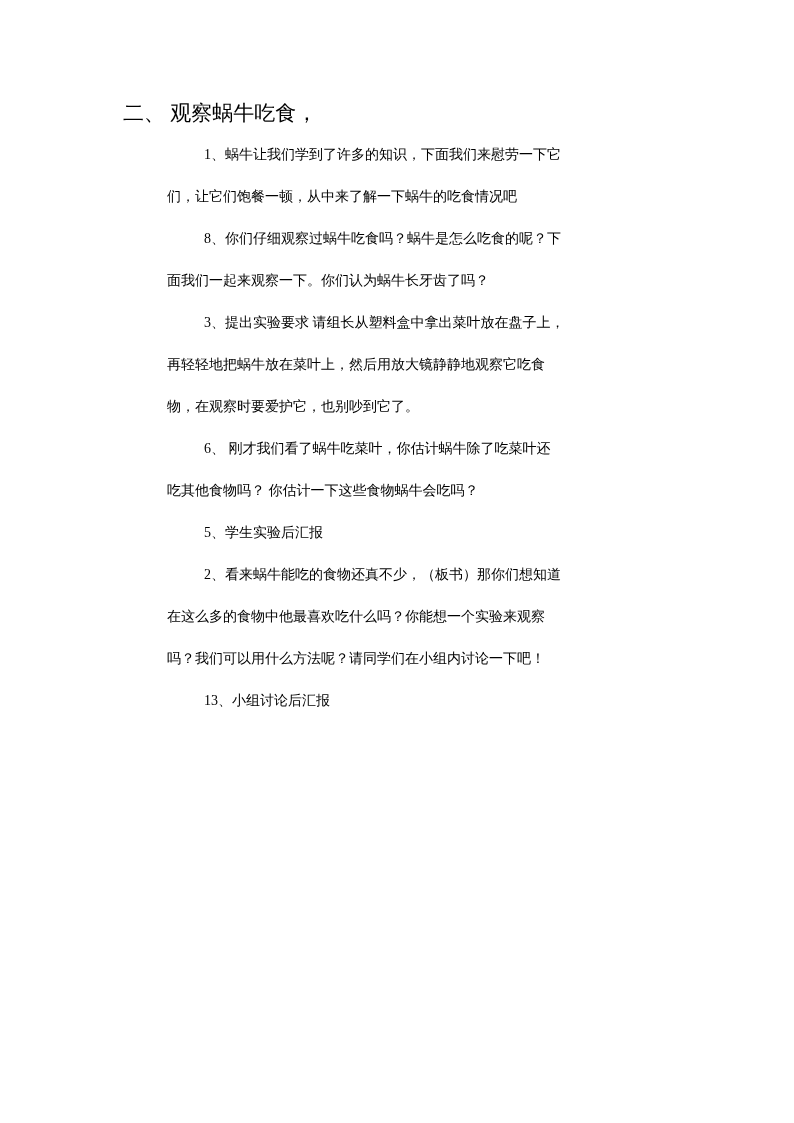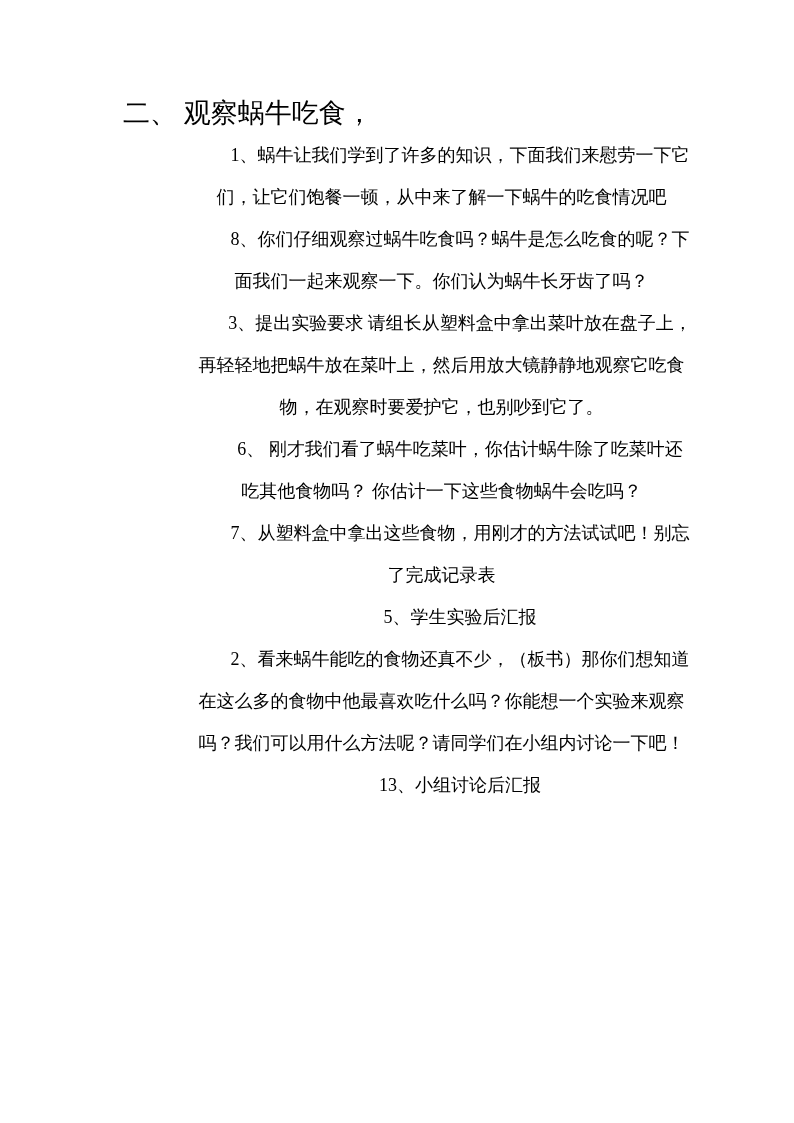--- a/index.html
+++ b/index.html
@@ -6,50 +6,47 @@
   .page {
     position: relative;
     width: 794px;
     height: 1123px;
     margin: 0 auto;
     background: #ffffff;
     box-sizing: border-box;
     padding: 92px 78px 0 123px;
     overflow: hidden;
     font-family: "Liberation Serif", "DejaVu Serif", serif;
-    font-size: 18px;
+    font-size: 14px;
     line-height: 42px;
     color: #000000;
   }
   .heading {
     margin: 0;
     white-space: pre;
     font-weight: normal;
   }
   .para {
     margin: 0 0 0 44px;
     text-indent: 37px;
     white-space: pre;
-    text-align: center;
   }
 </style>
 </head>
 <body>
 
 <div class="page">
   <h2 class="heading">二、 观察蜗牛吃食，</h2>
   <p class="para">1、蜗牛让我们学到了许多的知识，下面我们来慰劳一下它
 们，让它们饱餐一顿，从中来了解一下蜗牛的吃食情况吧</p>
   <p class="para">8、你们仔细观察过蜗牛吃食吗？蜗牛是怎么吃食的呢？下
 面我们一起来观察一下。你们认为蜗牛长牙齿了吗？</p>
   <p class="para">3、提出实验要求 请组长从塑料盒中拿出菜叶放在盘子上，
 再轻轻地把蜗牛放在菜叶上，然后用放大镜静静地观察它吃食
 物，在观察时要爱护它，也别吵到它了。</p>
   <p class="para">6、 刚才我们看了蜗牛吃菜叶，你估计蜗牛除了吃菜叶还
 吃其他食物吗？ 你估计一下这些食物蜗牛会吃吗？</p>
-  <p class="para">7、从塑料盒中拿出这些食物，用刚才的方法试试吧！别忘
-了完成记录表</p>
   <p class="para">5、学生实验后汇报</p>
   <p class="para">2、看来蜗牛能吃的食物还真不少，（板书）那你们想知道
 在这么多的食物中他最喜欢吃什么吗？你能想一个实验来观察
 吗？我们可以用什么方法呢？请同学们在小组内讨论一下吧！</p>
   <p class="para">13、小组讨论后汇报</p>
 </div>
 
 </body></html>

